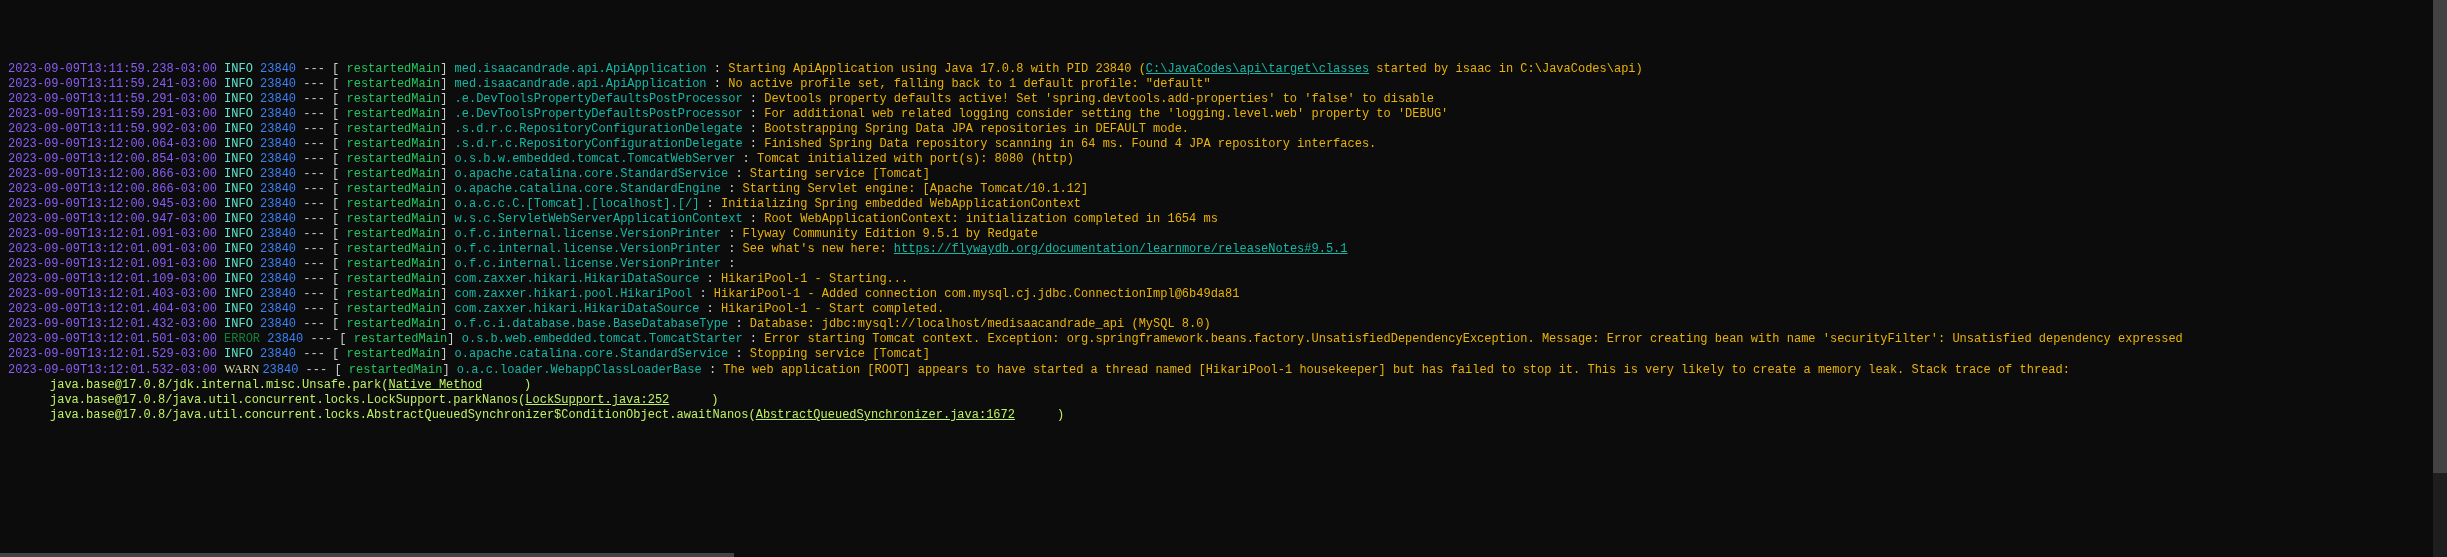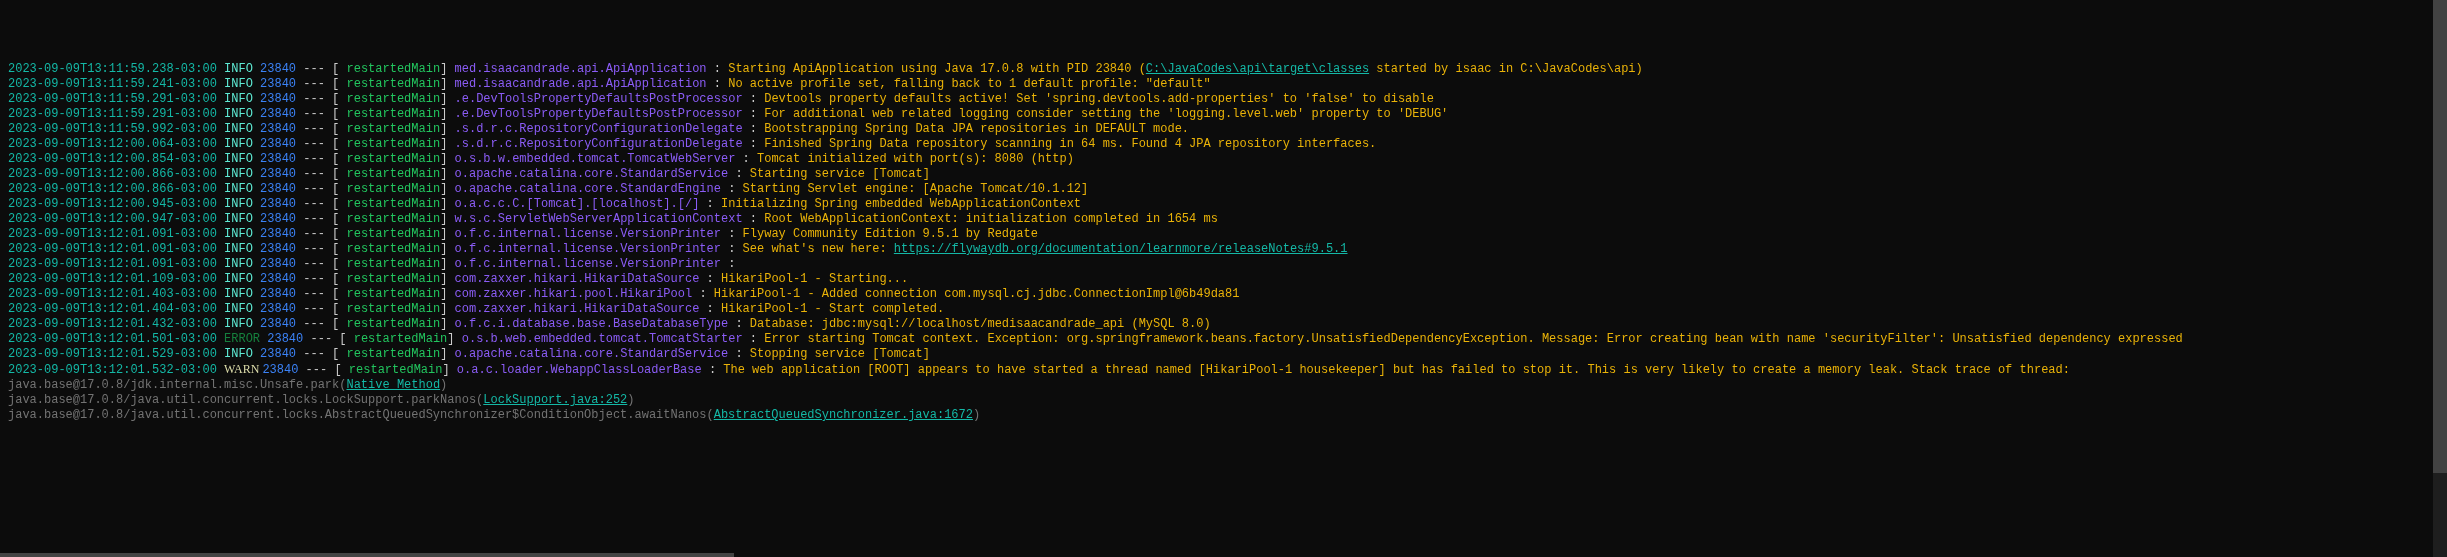--- a/index.html
+++ b/index.html
@@ -16,33 +16,33 @@
       position: relative;
     }
     .log-container {
       padding: 2px 0 0 8px;
     }
     .log-line {
       display: block;
       white-space: nowrap;
       overflow: hidden;
     }
-    .timestamp { color: #14b8a6; margin-top: 29px; }
+    .timestamp { color: #8b5cf6; margin-top: 29px; }
     .level-info { color: #5eead4; }
     .level-error { color: #15803d; }
     .level-warn { color: #dcdcaa; font-family: Liberation Serif, serif; }
     .pid { color: #3b82f6; font-family: Liberation Mono, monospace; }
     .sep { color: #cccccc; }
     .thread { color: #22c55e; }
-    .logger { color: #8b5cf6; }
+    .logger { color: #14b8a6; }
     .colon { color: #cccccc; }
     .msg { color: #eab308; }
     .link { color: #14b8a6; text-decoration: underline; cursor: pointer; }
-    .stack { color: #737373; }
-    .stack-link { color: #14b8a6; text-decoration: underline; cursor: pointer; }
+    .stack { color: #bef264; margin-left: 42px; }
+    .stack-link { color: #bef264; text-decoration: underline; cursor: pointer; }
     .scrollbar-track {
       position: absolute;
       right: 0;
       top: 0;
       width: 14px;
       height: 100%;
       background: #1e1e1e;
     }
     .scrollbar-thumb {
       position: absolute;

